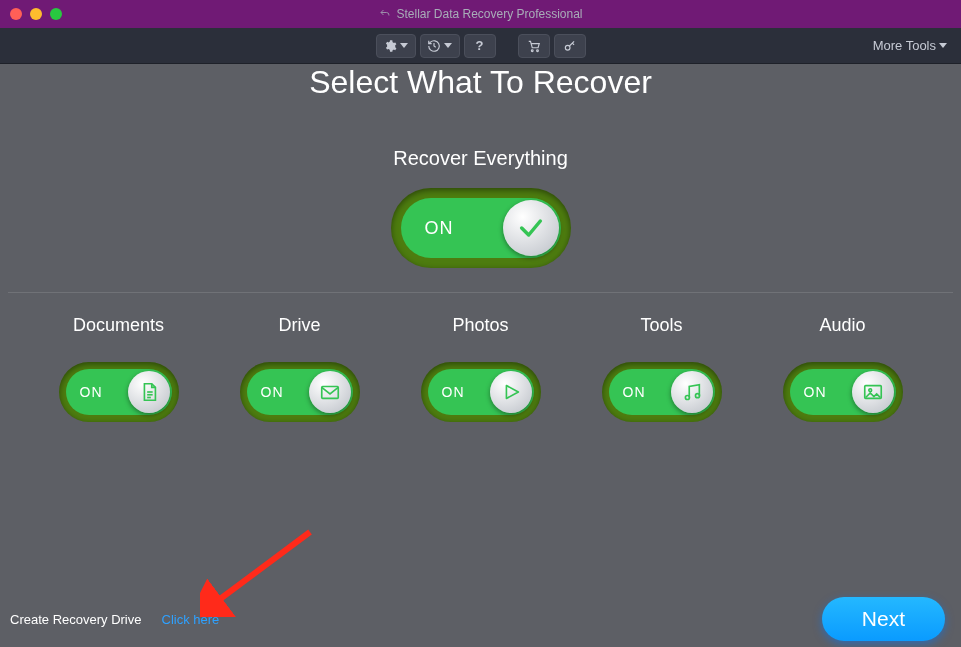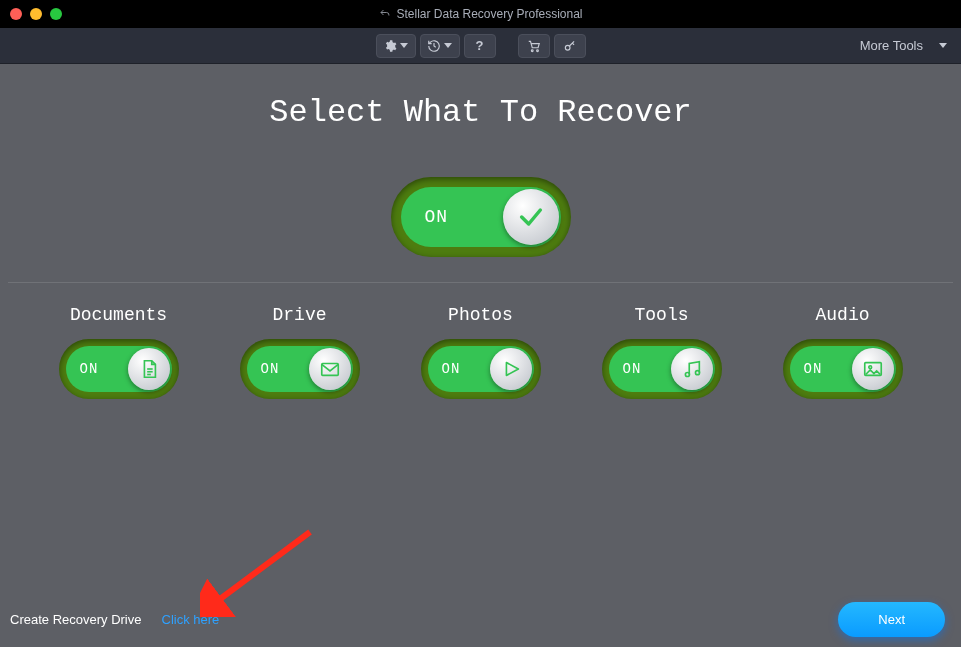--- a/index.html
+++ b/index.html
@@ -8,21 +8,21 @@
     height: 647px;
     background: #5d5f65;
     font-family: -apple-system, "Helvetica Neue", Arial, sans-serif;
     color: #fff;
     overflow: hidden;
     position: relative;
   }
   
   .titlebar {
     height: 28px;
-    background: #000000;
+    background: #701a75;
     display: flex;
     align-items: center;
     padding: 0 10px;
     position: relative;
   }
   .traffic-lights { display: flex; gap: 8px; }
   .tl { width: 12px; height: 12px; border-radius: 50%; }
   .tl.red { background: #ff5f57; }
   .tl.yellow { background: #febc2e; }
   .tl.green { background: #28c840; }
@@ -68,36 +68,34 @@
     color: #c6cad4;
     font-size: 13px;
     gap: 3px;
     padding: 0 6px;
   }
   .tool-btn.wide { min-width: 40px; }
   .tool-right {
     margin-left: auto;
     display: flex;
     align-items: center;
-    gap: 16px;
+    gap: 3px;
     color: #c6cad4;
     font-size: 13px;
   }
   .caret-down {
     width: 0; height: 0;
     border-left: 4px solid transparent;
     border-right: 4px solid transparent;
     border-top: 5px solid #c6cad4;
   }
 
   
   .main {
-    padding-top: 30px;
     text-align: center;
-    font-family: Liberation Mono, monospace;
   }
   .headline {
     font-size: 32px;
     font-weight: 400;
     margin-bottom: 46px;
     color: #fff;
   }
   .section-label {
     font-size: 20px;
     font-weight: 400;
@@ -148,21 +146,21 @@
     justify-content: center;
   }
 
   
   .categories {
     display: flex;
     justify-content: space-around;
     padding: 0 28px;
     margin-top: 22px;
   }
-  .cat { display: flex; flex-direction: column; align-items: center; gap: 14px; }
+  .cat { display: flex; flex-direction: column; align-items: center; gap: 26px; }
   .cat-label { font-size: 18px; color: #fff; }
   .toggle-wrap.sm { padding: 7px; border-radius: 34px; }
   .toggle.sm { width: 106px; height: 46px; border-radius: 23px; }
   .toggle.sm .on-label { left: 14px; font-size: 14px; }
   .toggle.sm .knob { width: 42px; height: 42px; right: 2px; }
 
   
   .footer {
     position: absolute;
     bottom: 0;
@@ -182,21 +180,21 @@
   }
   .footer-left a {
     color: #2ea1ff;
     cursor: pointer;
   }
   .next-btn {
     margin-left: auto;
     background: linear-gradient(#24b8ff, #0a9bff);
     border: none;
     color: #fff;
-    font-size: 13px;
+    font-size: 21px;
     padding: 10px 40px;
     border-radius: 22px;
     box-shadow: 0 3px 8px rgba(0,120,255,0.5);
     cursor: pointer;
   }
 
   
   .annotation-arrow {
     position: absolute;
     left: 200px;
@@ -261,20 +259,21 @@
   </div>
   <div class="tool-right">
     <span>More Tools</span>
     <span class="caret-down"></span>
   </div>
 </div>
 
 <div class="main">
   <div class="headline">Select What To Recover</div>
 
+  <div class="section-label">Recover Everything</div>
 
   <div class="toggle-wrap">
     <div class="toggle lg on">
       <span class="on-label">ON</span>
       <span class="knob">
         <svg width="28" height="28" viewBox="0 0 24 24" fill="none" stroke="#35c454" stroke-width="3" stroke-linecap="round" stroke-linejoin="round">
             <polyline points="4 12 10 18 20 6"></polyline>
           </svg>
       </span>
     </div>

